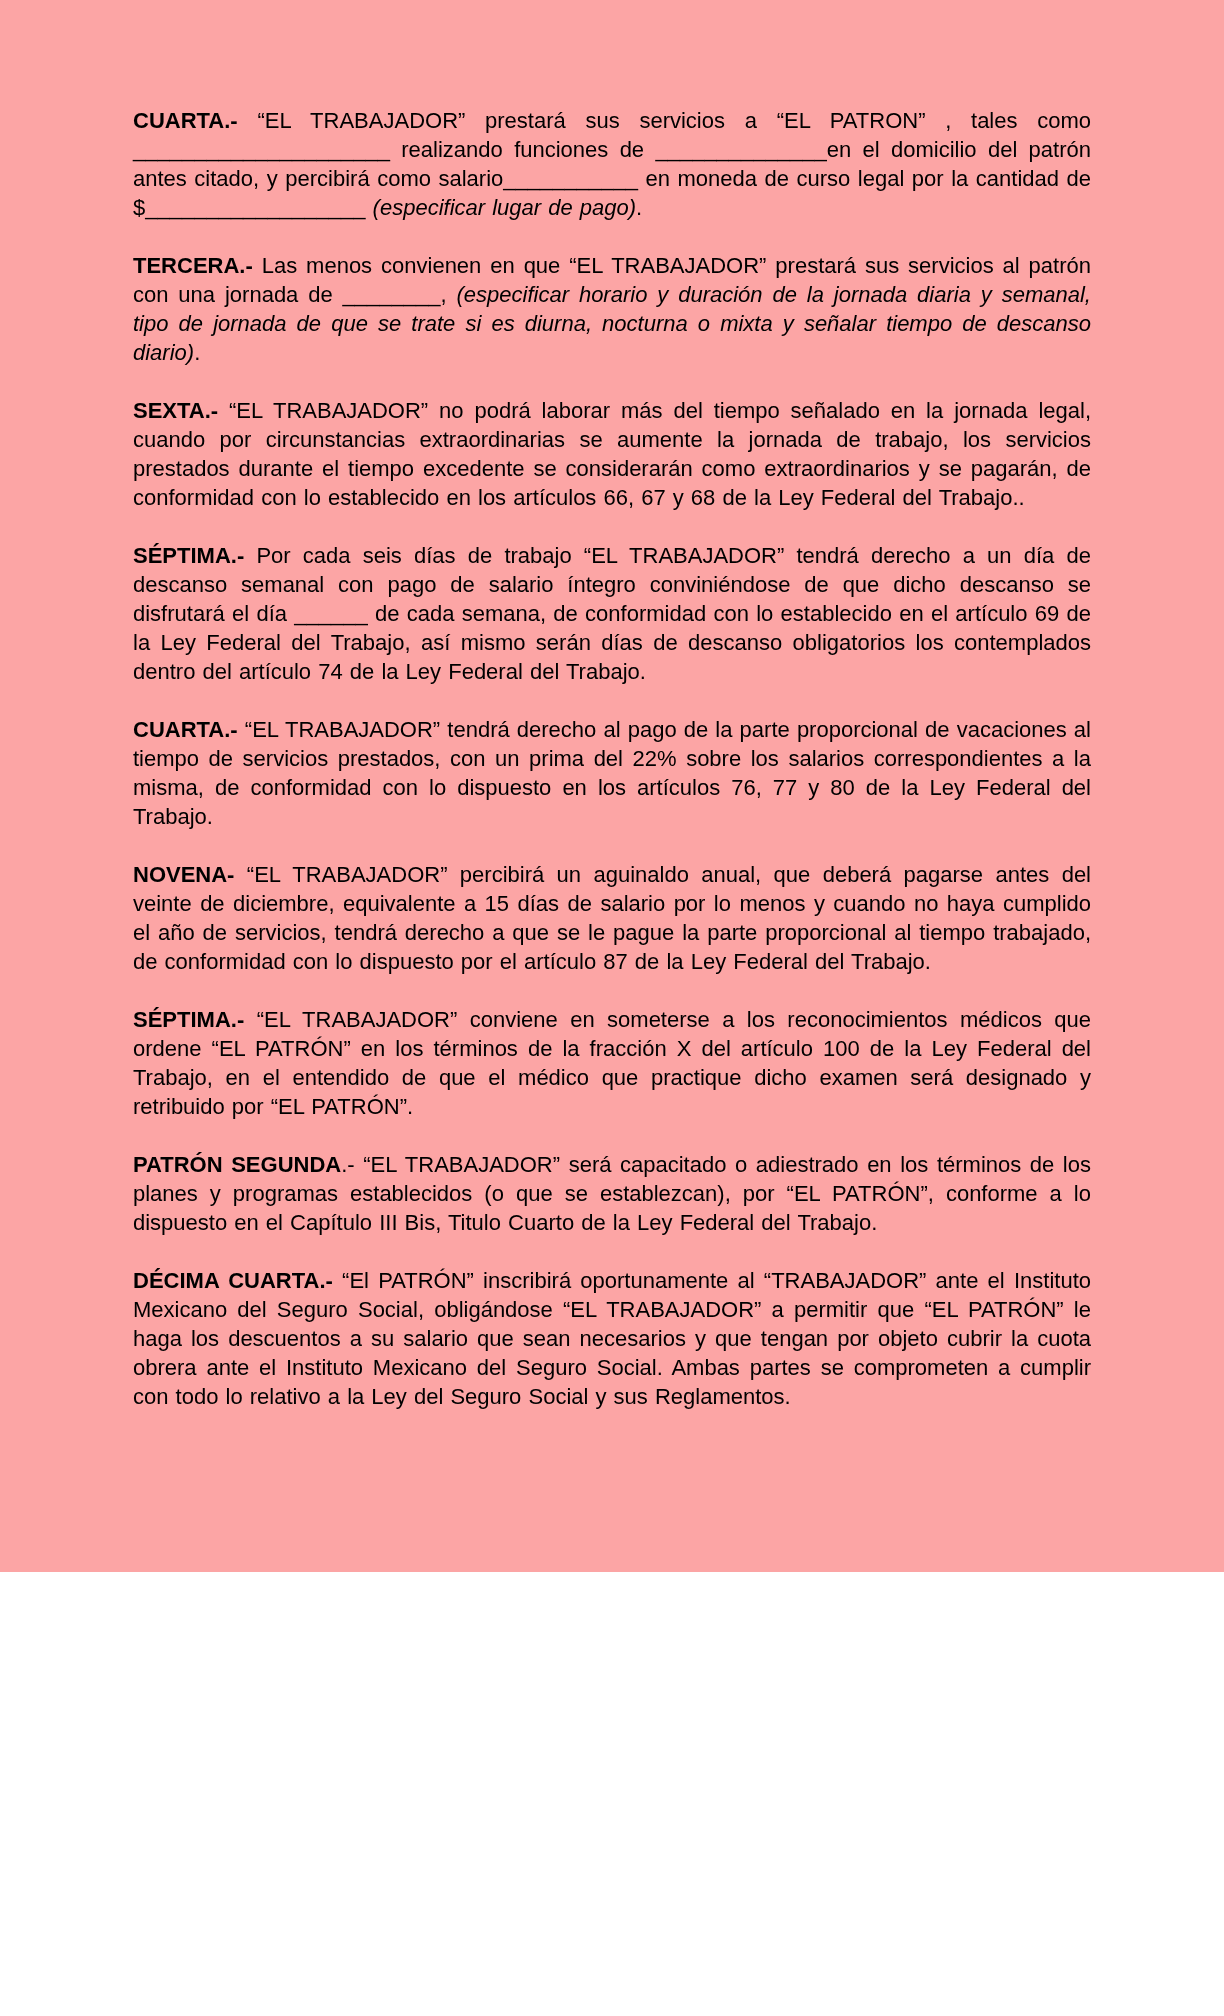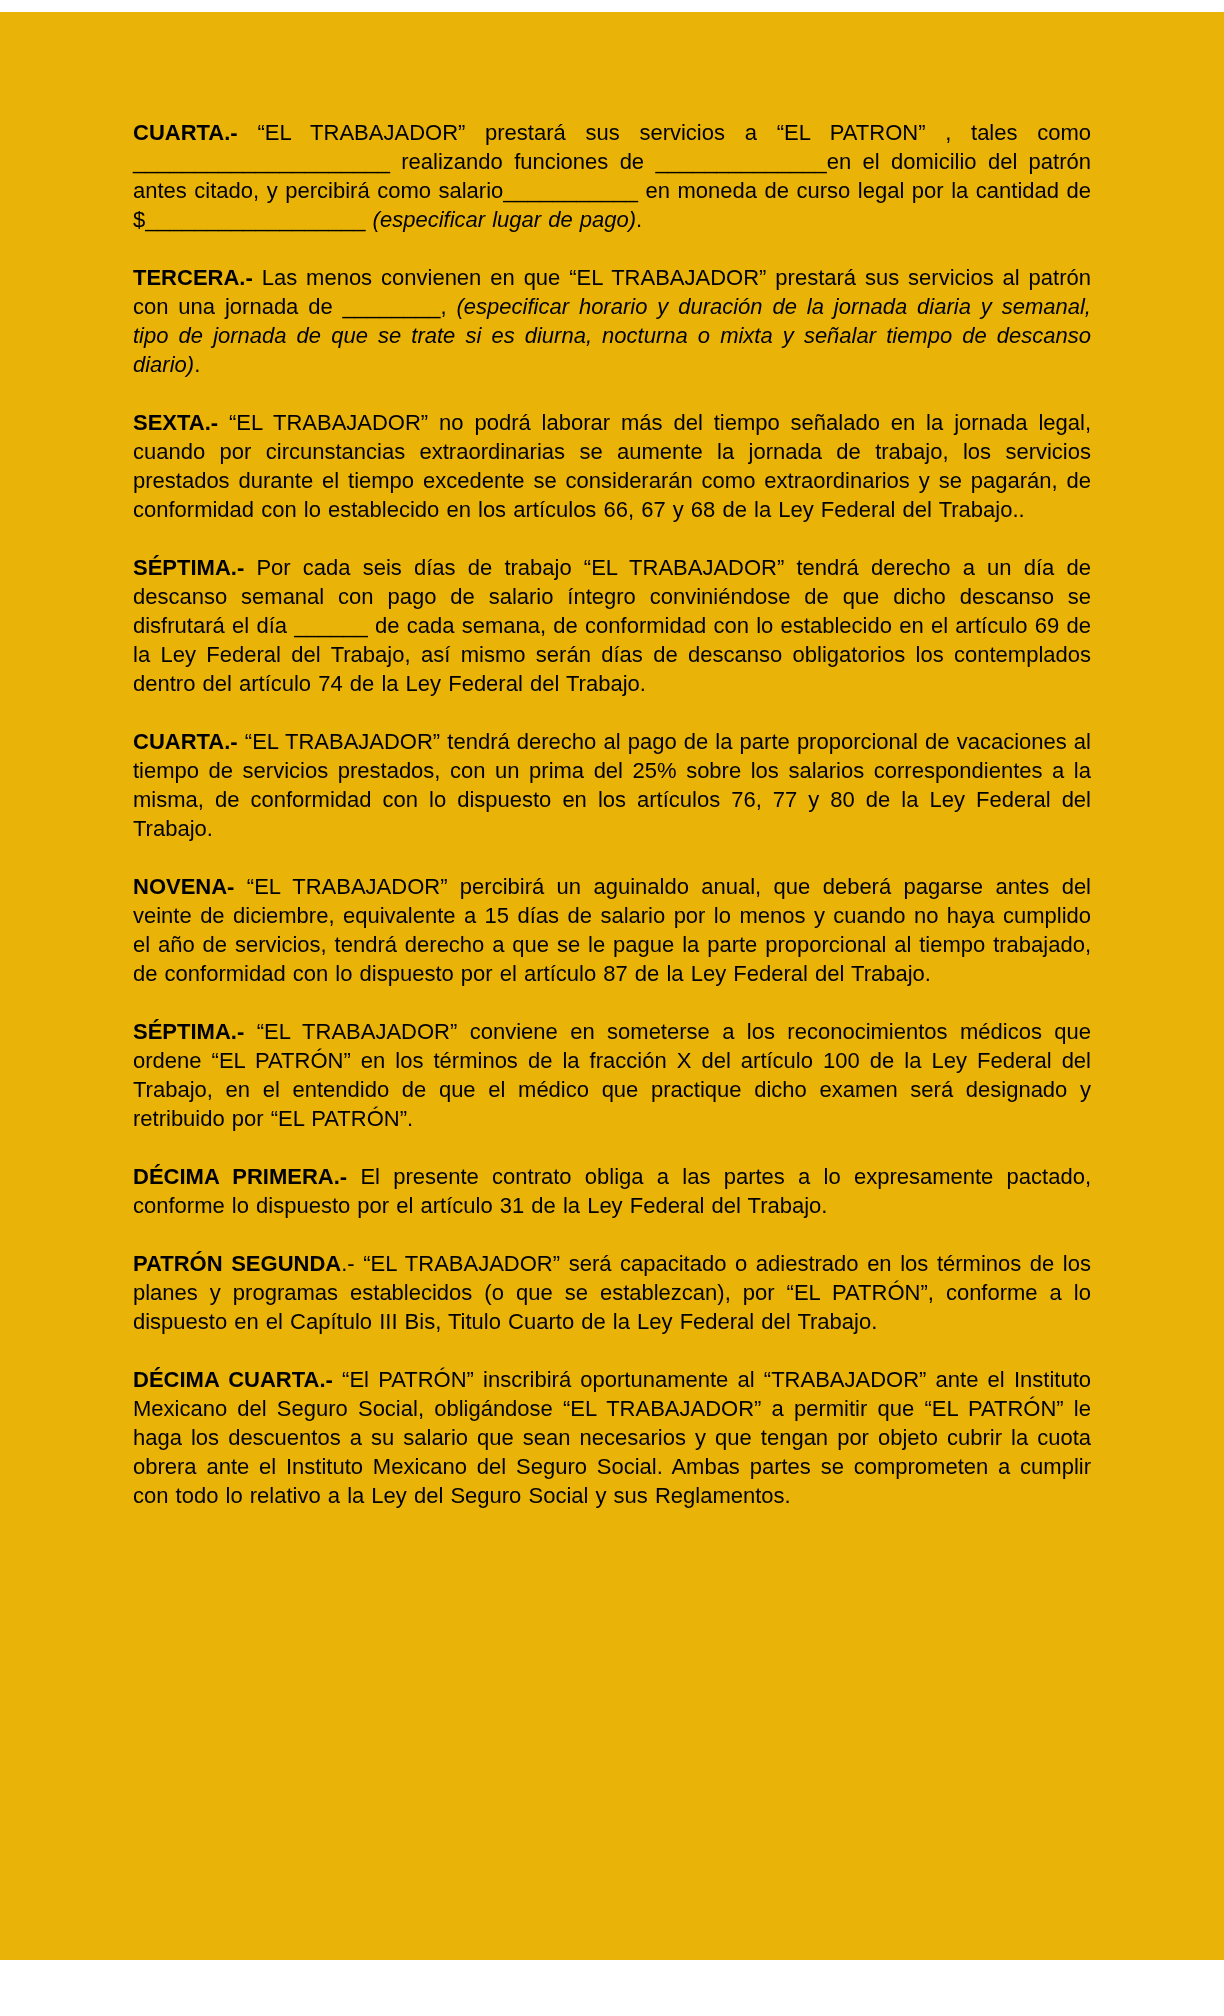--- a/index.html
+++ b/index.html
@@ -8,24 +8,24 @@
   }
   body {
     width: 1224px;
     height: 2016px;
     background: #ffffff;
     position: relative;
     overflow: hidden;
   }
   .page {
     position: absolute;
-    left: 0; top: 12px;
+    left: 0; top: 0;
     width: 1224px;
-    height: 1948px;
-    background: #eab308;
+    height: 1572px;
+    background: #fca5a5;
   }
   .content {
     position: absolute;
     left: 133px;
     top: 106px;
     width: 958px;
   }
   p.clause {
     font-family: "Liberation Sans", sans-serif;
     font-size: 22px;
@@ -40,20 +40,19 @@
 </style>
 </head>
 <body>
 
 <div class="page">
   <div class="content" id="clauses">
       <p class="clause"><span class="b">CUARTA.- </span><span>“EL TRABAJADOR” prestará sus servicios a “EL PATRON” , tales como _____________________ realizando funciones de ______________en el domicilio del patrón antes citado, y percibirá como salario___________ en moneda de curso legal por la cantidad de $__________________ </span><span class="i">(especificar lugar de pago)</span><span>.</span></p>
       <p class="clause"><span class="b">TERCERA.- </span><span>Las menos convienen en que “EL TRABAJADOR” prestará sus servicios al patrón con una jornada de ________, </span><span class="i">(especificar horario y duración de la jornada diaria y semanal, tipo de jornada de que se trate si es diurna, nocturna o mixta y señalar tiempo de descanso diario)</span><span>.</span></p>
       <p class="clause"><span class="b">SEXTA.- </span><span> “EL TRABAJADOR” no podrá laborar más del tiempo señalado en la jornada legal, cuando por circunstancias extraordinarias se aumente la jornada de trabajo, los servicios prestados durante el tiempo excedente se considerarán como extraordinarios y se pagarán, de conformidad con lo establecido en los artículos 66, 67 y 68 de la Ley Federal del Trabajo..</span></p>
       <p class="clause"><span class="b">SÉPTIMA.- </span><span>Por cada seis días de trabajo “EL TRABAJADOR” tendrá derecho a un día de descanso semanal con pago de salario íntegro conviniéndose de que dicho descanso se disfrutará el día ______ de cada semana, de conformidad con lo establecido en el artículo 69 de la Ley Federal del Trabajo, así mismo serán días de descanso obligatorios los contemplados dentro del artículo 74 de la Ley Federal del Trabajo.</span></p>
-      <p class="clause"><span class="b">CUARTA.- </span><span>“EL TRABAJADOR”  tendrá derecho al pago de la parte proporcional de vacaciones al tiempo de servicios prestados, con un prima del 25% sobre los salarios correspondientes a la misma, de conformidad con lo dispuesto en los artículos 76, 77 y 80 de la Ley Federal del Trabajo.</span></p>
+      <p class="clause"><span class="b">CUARTA.- </span><span>“EL TRABAJADOR”  tendrá derecho al pago de la parte proporcional de vacaciones al tiempo de servicios prestados, con un prima del 22% sobre los salarios correspondientes a la misma, de conformidad con lo dispuesto en los artículos 76, 77 y 80 de la Ley Federal del Trabajo.</span></p>
       <p class="clause"><span class="b">NOVENA- </span><span>“EL TRABAJADOR” percibirá un aguinaldo anual, que deberá pagarse antes del veinte de diciembre, equivalente a 15 días de salario por lo menos y cuando no haya cumplido el año de servicios, tendrá derecho a que se le pague la parte proporcional al tiempo trabajado, de conformidad con lo dispuesto por el artículo 87 de la Ley Federal del Trabajo.</span></p>
       <p class="clause"><span class="b">SÉPTIMA.- </span><span>“EL TRABAJADOR” conviene en someterse a los reconocimientos médicos que ordene “EL PATRÓN” en los términos de la fracción X del artículo 100 de la Ley Federal del Trabajo, en el entendido de que el médico que practique dicho examen será designado y retribuido por “EL PATRÓN”.</span></p>
-      <p class="clause"><span class="b">DÉCIMA PRIMERA.- </span><span> El presente contrato obliga a las partes a lo expresamente pactado, conforme lo dispuesto por el artículo 31 de la Ley Federal del Trabajo.</span></p>
       <p class="clause"><span class="b">PATRÓN SEGUNDA</span><span>.-  “EL TRABAJADOR” será capacitado o adiestrado en los términos de los planes y programas establecidos (o que se establezcan), por “EL PATRÓN”, conforme a lo dispuesto en el Capítulo III Bis, Titulo Cuarto de la Ley Federal del Trabajo.</span></p>
       <p class="clause"><span class="b">DÉCIMA CUARTA.- </span><span>“El PATRÓN” inscribirá oportunamente al “TRABAJADOR” ante el Instituto Mexicano del Seguro Social, obligándose “EL TRABAJADOR” a permitir que “EL PATRÓN” le haga los descuentos a su salario que sean necesarios y que tengan por objeto cubrir la cuota obrera ante el Instituto Mexicano del Seguro Social. Ambas partes se comprometen a cumplir con todo lo relativo a la Ley del Seguro Social y sus Reglamentos.</span></p>
     </div>
 </div>
 
 </body></html>

